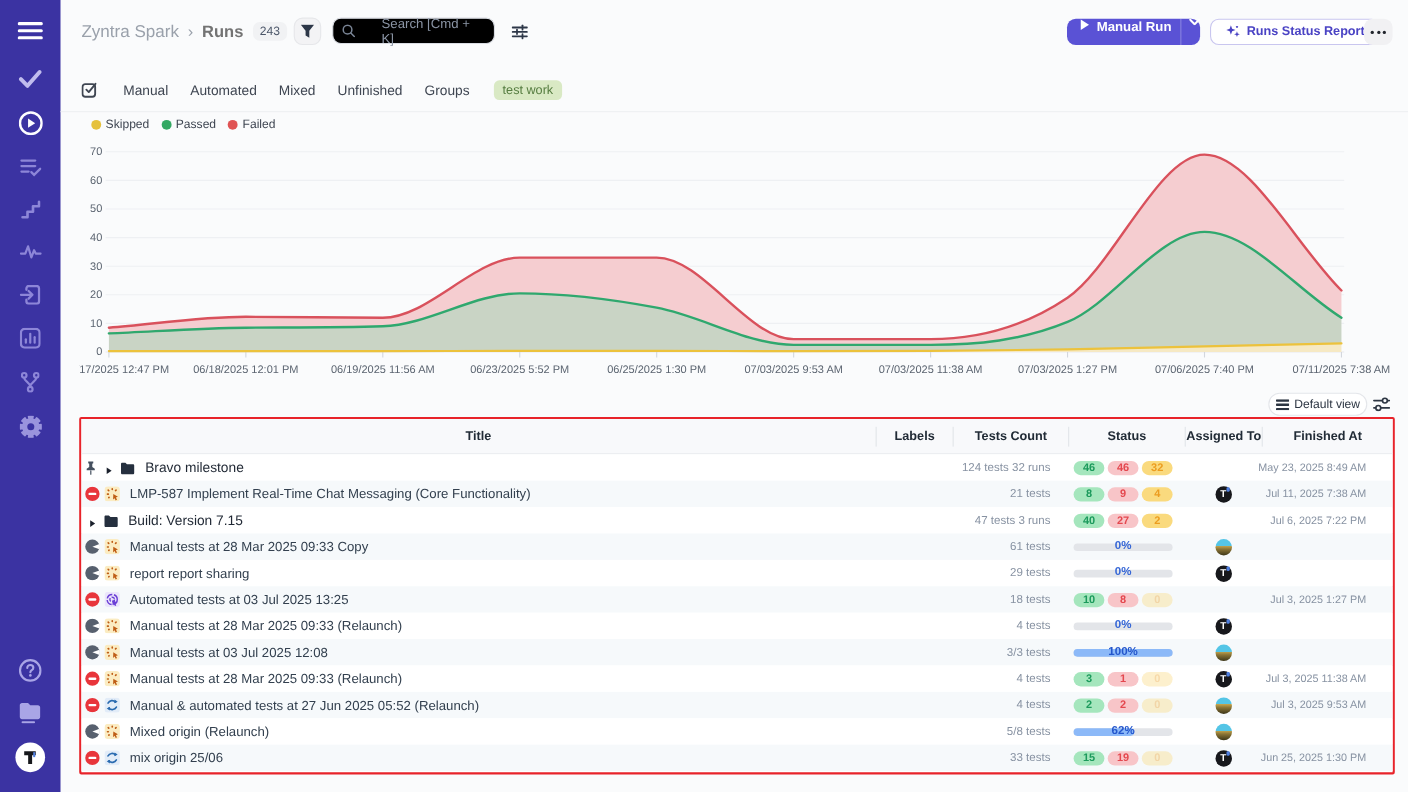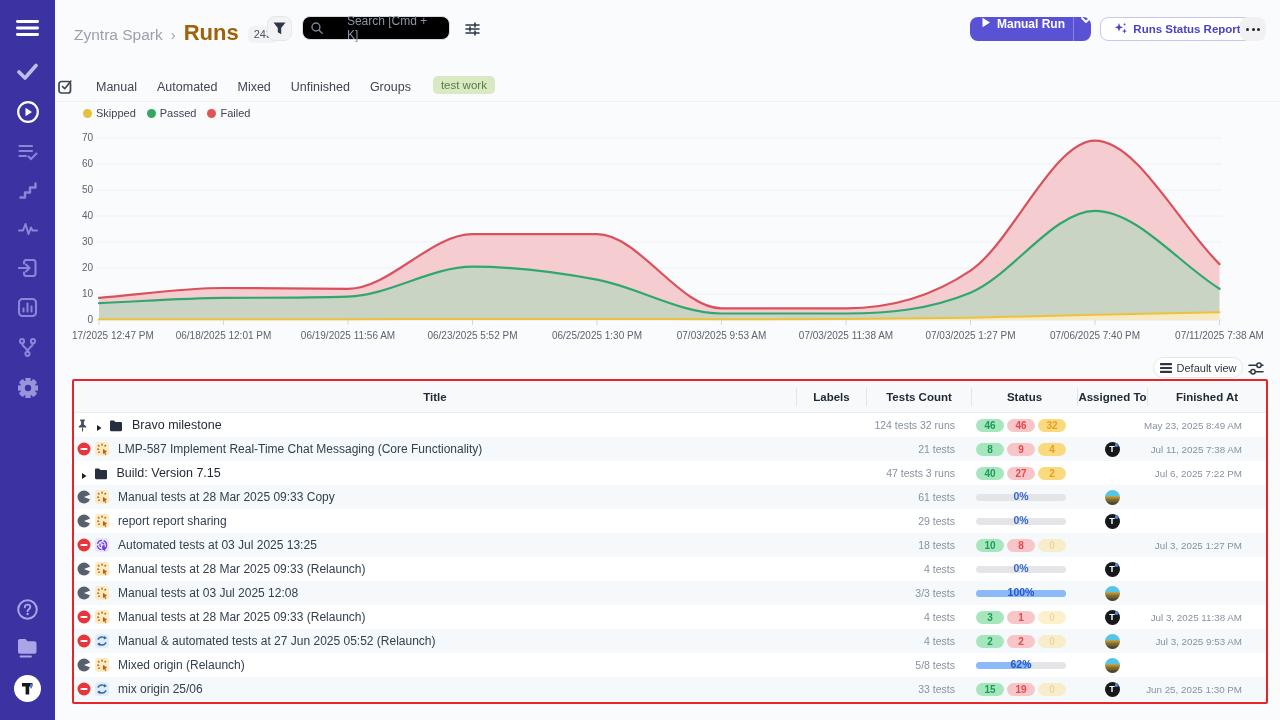--- a/index.html
+++ b/index.html
@@ -1,34 +1,34 @@
 <!DOCTYPE html>
 <html><head><meta charset="utf-8"><style>
 *{margin:0;padding:0;box-sizing:border-box}
 html,body{width:1280px;height:720px;overflow:hidden;font-family:"Liberation Sans",sans-serif;background:#fafbfc}
 
 .sidebar{position:absolute;left:0;top:0;width:55px;height:720px;background:#3b33a2}
 .sb{position:absolute;left:0;width:55px;display:flex;justify-content:center}
 
 .crumb{position:absolute;left:74px;top:20px;font-size:15.5px;color:#9aa1ab;white-space:nowrap}
 .crumb .sep{margin:0 8px;color:#9aa1ab;font-size:15px}
-.crumb b{color:#a16207;font-weight:700;font-size:22px}
+.crumb b{color:#737373;font-weight:700;font-size:15px}
 .cnt{display:inline-block;margin-left:9px;background:#f1f2f4;border-radius:6px;font-size:11px;color:#4a5568;padding:2.5px 6px;vertical-align:2px;font-weight:500}
 .fbtn{position:absolute;left:267px;top:16px;width:25px;height:25px;background:#f3f3f5;border:1px solid #e6e7ea;border-radius:8px;display:flex;align-items:center;justify-content:center}
 .search{position:absolute;left:302px;top:16px;width:148px;height:24px;border:1px solid #d9dce2;border-radius:8px;background:#000000;display:flex;align-items:center;padding:0 8px;gap:24px}
 .search span{font-size:12px;color:#8b95a5}
 .tune{position:absolute;left:465px;top:22px}
 .mrun{position:absolute;left:970px;top:17px;width:121px;height:24px;background:#5a52d5;border-radius:8px;display:flex;align-items:flex-start;color:#fff;font-size:12px;font-weight:700;white-space:nowrap}
 .mrun .pl{margin:0 6px 0 11px}
 .mrun .dv{width:1px;height:24px;background:rgba(255,255,255,.28);margin-left:8px}
 .rsr{position:absolute;left:1100px;top:17px;width:155px;height:24px;background:#fff;border:1px solid #c9c6ef;border-radius:8px;display:flex;align-items:center;justify-content:center;gap:5px;color:#4a43c4;font-size:11.5px;font-weight:700;white-space:nowrap}
 .dots{position:absolute;left:1240px;top:17px;width:26px;height:24px;background:#f1f1f3;border-radius:8px;display:flex;align-items:center;justify-content:center;gap:2.5px}
 .dots i{width:3px;height:3px;border-radius:50%;background:#20242b}
 
-.tabrow{position:absolute;left:58px;top:69px;height:25px;display:flex;align-items:flex-end}
+.tabrow{position:absolute;left:74px;top:69px;height:25px;display:flex;align-items:center}
 .tabrow .ico{margin-right:13px}
 .tab{font-size:12.5px;color:#3f4652;font-weight:500;padding:0 10px;white-space:nowrap}
 .twpill{margin-left:12px;background:#d9e9c4;color:#567d41;font-size:11.5px;font-weight:500;border-radius:5px;padding:3px 8px}
 .strip-border{position:absolute;left:55px;top:101px;width:1225px;height:1px;background:#eef0f2}
 
 .legend{position:absolute;left:83px;top:107px;display:flex;align-items:center;font-size:11px;color:#3f4652}
 .legend i{width:9px;height:9px;border-radius:50%;margin-right:4px;display:inline-block}
 .legend span{display:flex;align-items:center;margin-right:11px}
 .chart{position:absolute;left:72px;top:100px;overflow:hidden}
 

